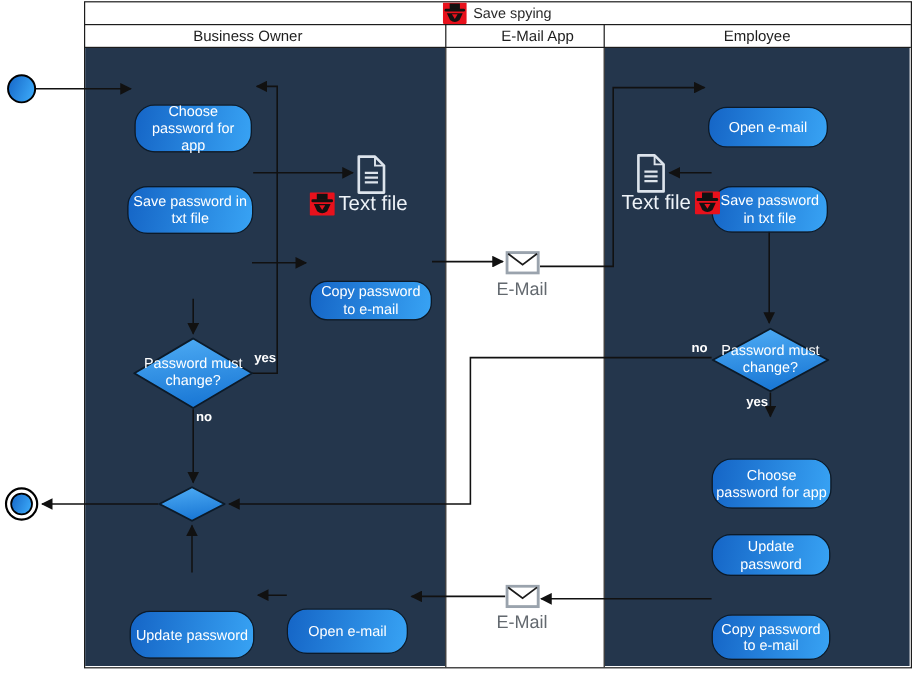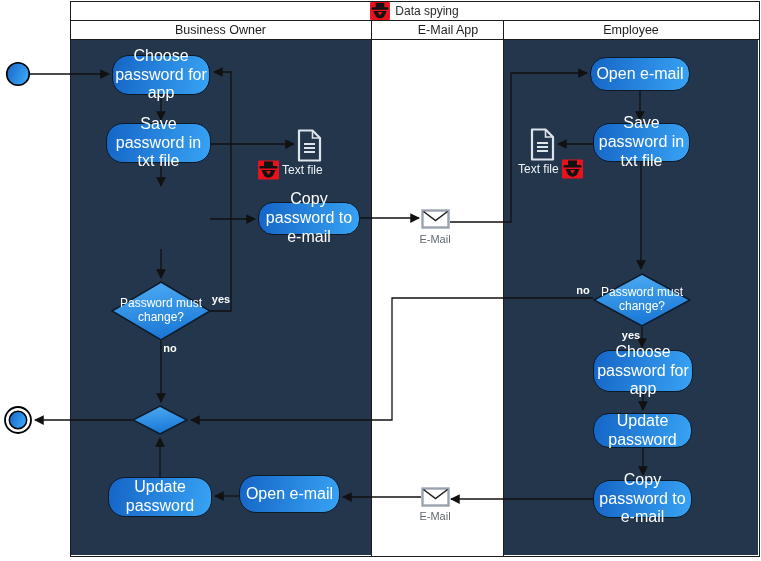--- a/index.html
+++ b/index.html
@@ -10,31 +10,31 @@
          border:1px solid #1c1c1c;background:#fff;}
   .hline,.vline{position:absolute;background:#1c1c1c;}
   .lane-fill{position:absolute;background:#24364c;}
   .title-bar{position:absolute;left:70px;top:1px;width:689px;height:19px;
              display:flex;align-items:center;justify-content:center;gap:5px;
              font-size:12px;color:#2a2a2a;}
   .lane-header{position:absolute;top:21px;height:18px;display:flex;align-items:center;
                justify-content:center;font-size:12.5px;color:#1d1d1d;}
   
   .task{position:absolute;display:flex;align-items:center;justify-content:center;
-        text-align:center;color:#fff;font-size:16px;line-height:1.18;
+        text-align:center;color:#fff;font-size:12px;line-height:1.18;
         background:linear-gradient(100deg,#1565c6 0%,#38a3f4 100%);
-        border:1.5px solid #0c1a28;border-radius:17px;box-sizing:border-box;padding:1px 2px;}
+        border:1.5px solid #0c1a28;border-radius:17px;box-sizing:border-box;padding:1px 2px;margin-top:32px;}
   .diamond{position:absolute;}
   .diamond svg{display:block;}
   .diamond .dtext{position:absolute;inset:0;display:flex;align-items:center;justify-content:center;
         text-align:center;color:#fff;font-size:12px;line-height:1.15;}
   .edge-label{position:absolute;color:#fff;font-size:11px;font-weight:bold;text-align:center;}
   .artifact-label{position:absolute;display:flex;align-items:center;gap:3px;
-        color:#eef3f8;font-size:12px;white-space:nowrap;}
-  .email-label{position:absolute;width:56px;text-align:center;color:#63696f;font-size:11px;}
+        color:#eef3f8;font-size:17px;white-space:nowrap;}
+  .email-label{position:absolute;width:56px;text-align:center;color:#63696f;font-size:15px;}
   .icon{display:block;}
   svg.edges{position:absolute;left:0;top:0;pointer-events:none;}
 </style>
 </head>
 <body>
 
 <div class="stage">
 
   <svg width="0" height="0" style="position:absolute">
     <defs>
@@ -61,24 +61,24 @@
   <div class="vline" style="left:503px;top:20px;width:1px;height:536px;"></div>
 
   <div class="title-bar">
     <svg class="icon" width="20" height="18" viewBox="0 0 21 19">
       <rect x="0" y="0" width="21" height="19" rx="1" fill="#e8111c"></rect>
       <path d="M6,1 h9 v5 h-9 z" fill="#111"></path>
       <rect x="1.5" y="5.5" width="18" height="2.6" rx="1.2" fill="#111"></rect>
       <path d="M3.5,9.5 h14 l-2.8,6 q-4.2,3.4 -8.4,0 z" fill="#111"></path>
       <path d="M8,10.5 h5 l-2.5,4 z" fill="#e8111c"></path>
     </svg>
-    <span>Data spying</span>
+    <span>Save spying</span>
   </div>
 
-  <div class="lane-header" style="left:70px;width:301px;">Business Owner</div>
+  <div class="lane-header" style="left:56px;width:301px;">Business Owner</div>
   <div class="lane-header" style="left:371px;width:132px;padding-left:11px;">E-Mail App</div>
   <div class="lane-header" style="left:503px;width:256px;">Employee</div>
 
   <svg class="edges" width="761" height="561" viewBox="0 0 761 561" fill="none" stroke="#111" stroke-width="1.3">
     <path d="M30,74 H109" marker-end="url(#arr)"></path>
     <path d="M161,95 V120" marker-end="url(#arr)"></path>
     <path d="M211,144 H294" marker-end="url(#arr)"></path>
     <path d="M161,163 V186" marker-end="url(#arr)"></path>
     <path d="M210,219 H255" marker-end="url(#arr)"></path>
     <path d="M360,218 H419" marker-end="url(#arr)"></path>

